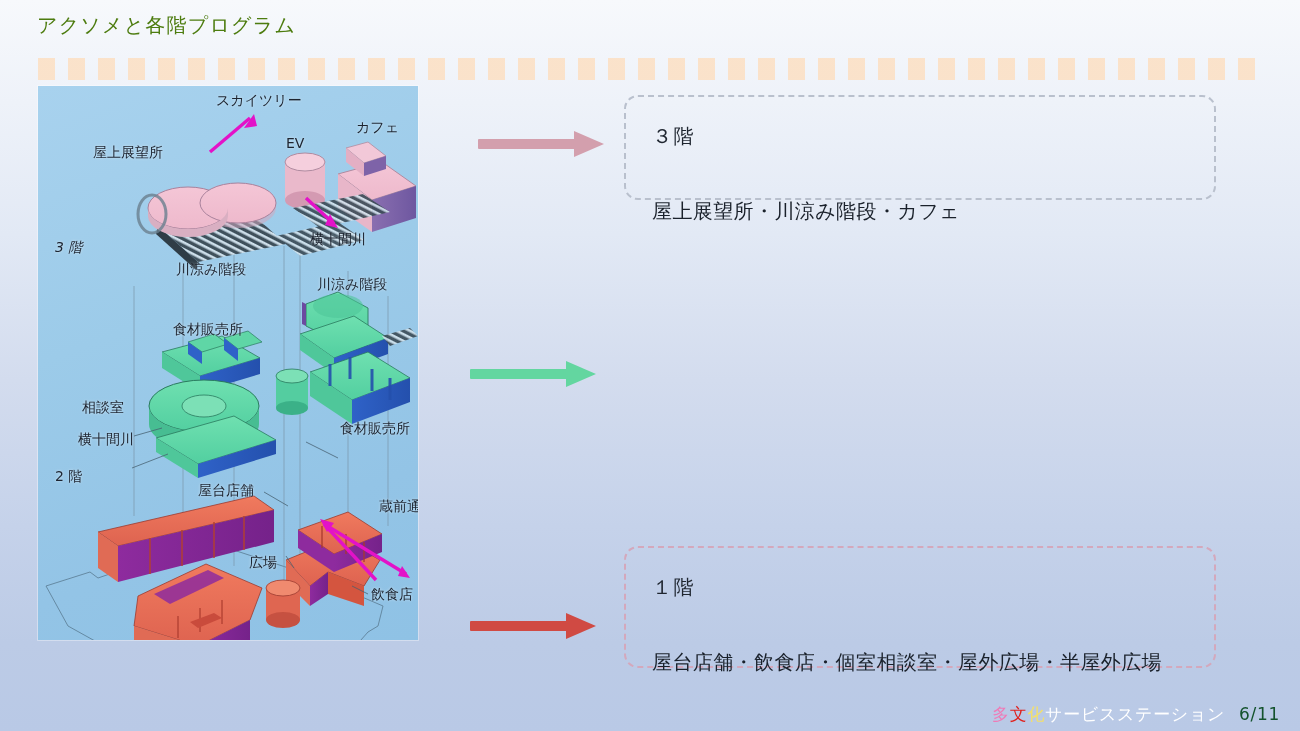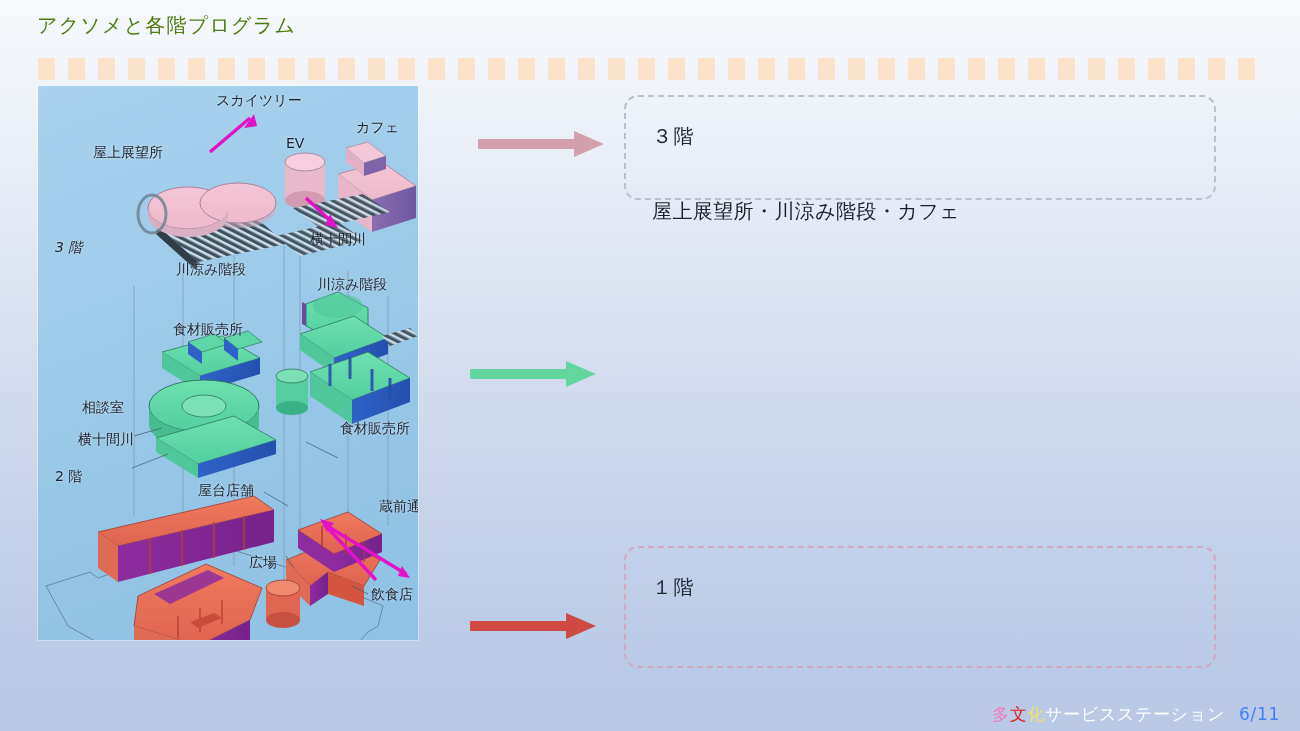--- a/index.html
+++ b/index.html
@@ -82,21 +82,21 @@
   
   .footer{
     position:absolute;right:20px;bottom:5px;
     font-size:17px;letter-spacing:.04em;white-space:nowrap;
     font-family:"DejaVu Sans","Liberation Sans",sans-serif;
   }
   .footer .c1{color:#f07ab6;}
   .footer .c2{color:#e0201c;}
   .footer .c3{color:#f4e06a;}
   .footer .rest{color:#ffffff;}
-  .footer .pageno{color:#3b82f6;margin-left:14px;}
+  .footer .pageno{color:#14532d;margin-left:14px;}
 </style>
 </head>
 <body>
 
 <div class="slide">
 
   <div class="title">アクソメと各階プログラム</div>
 
   <div class="rule"></div>
 
@@ -344,19 +344,20 @@
   </div>
 
   <div class="box" id="box3">
     <div class="floor">３階</div>
     <div class="prog">屋上展望所・川涼み階段・カフェ</div>
   </div>
 
 
   <div class="box" id="box1">
     <div class="floor">１階</div>
+    <div class="prog">屋台店舗・飲食店・個室相談室・屋外広場・半屋外広場</div>
   </div>
 
   <div class="footer">
     <span class="c1">多</span><span class="c2">文</span><span class="c3">化</span><span class="rest">サービスステーション</span><span class="pageno">6/11</span>
   </div>
 
 </div>
 
 </body></html>

